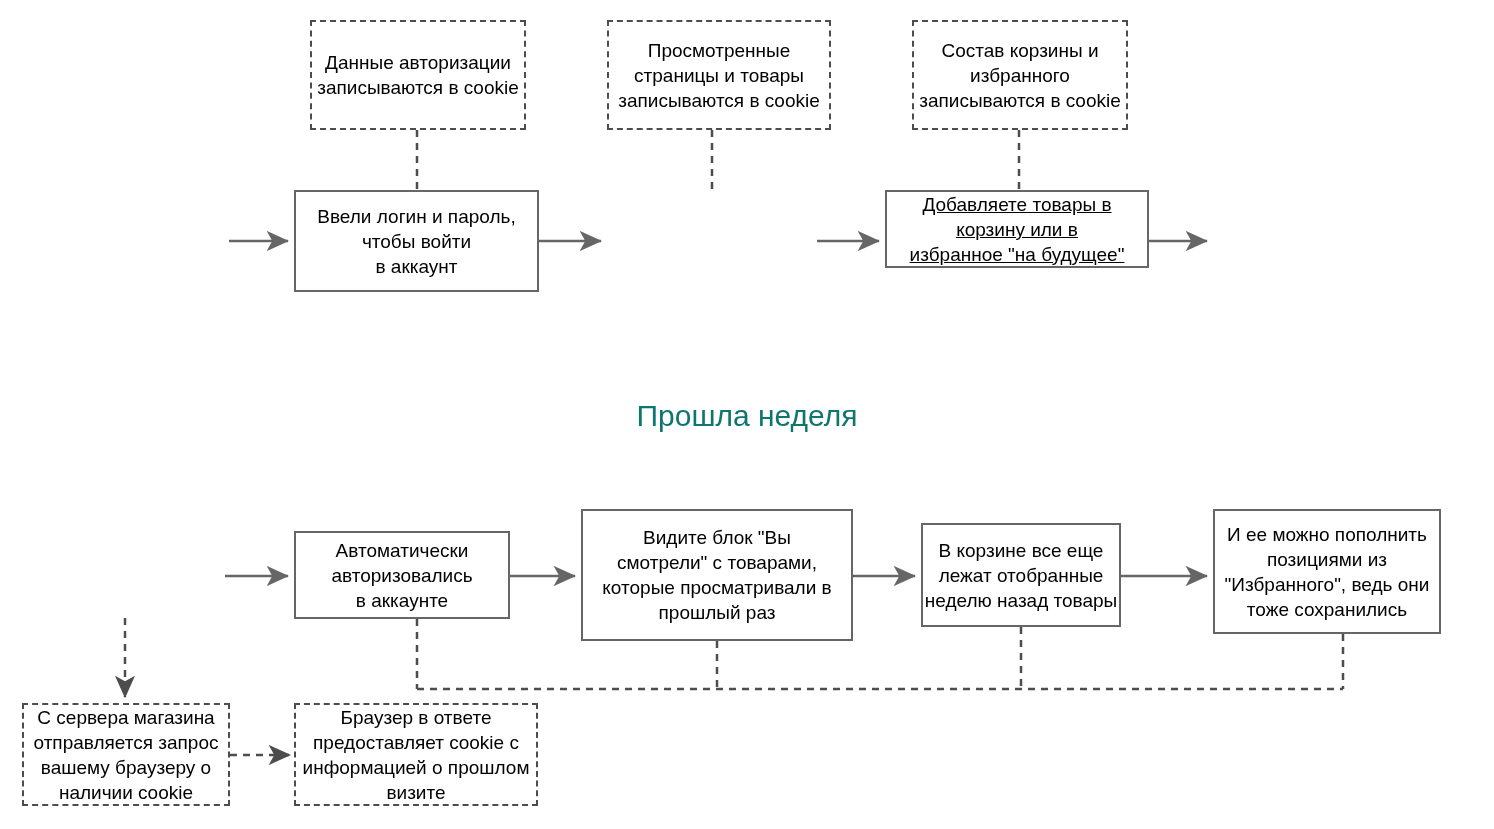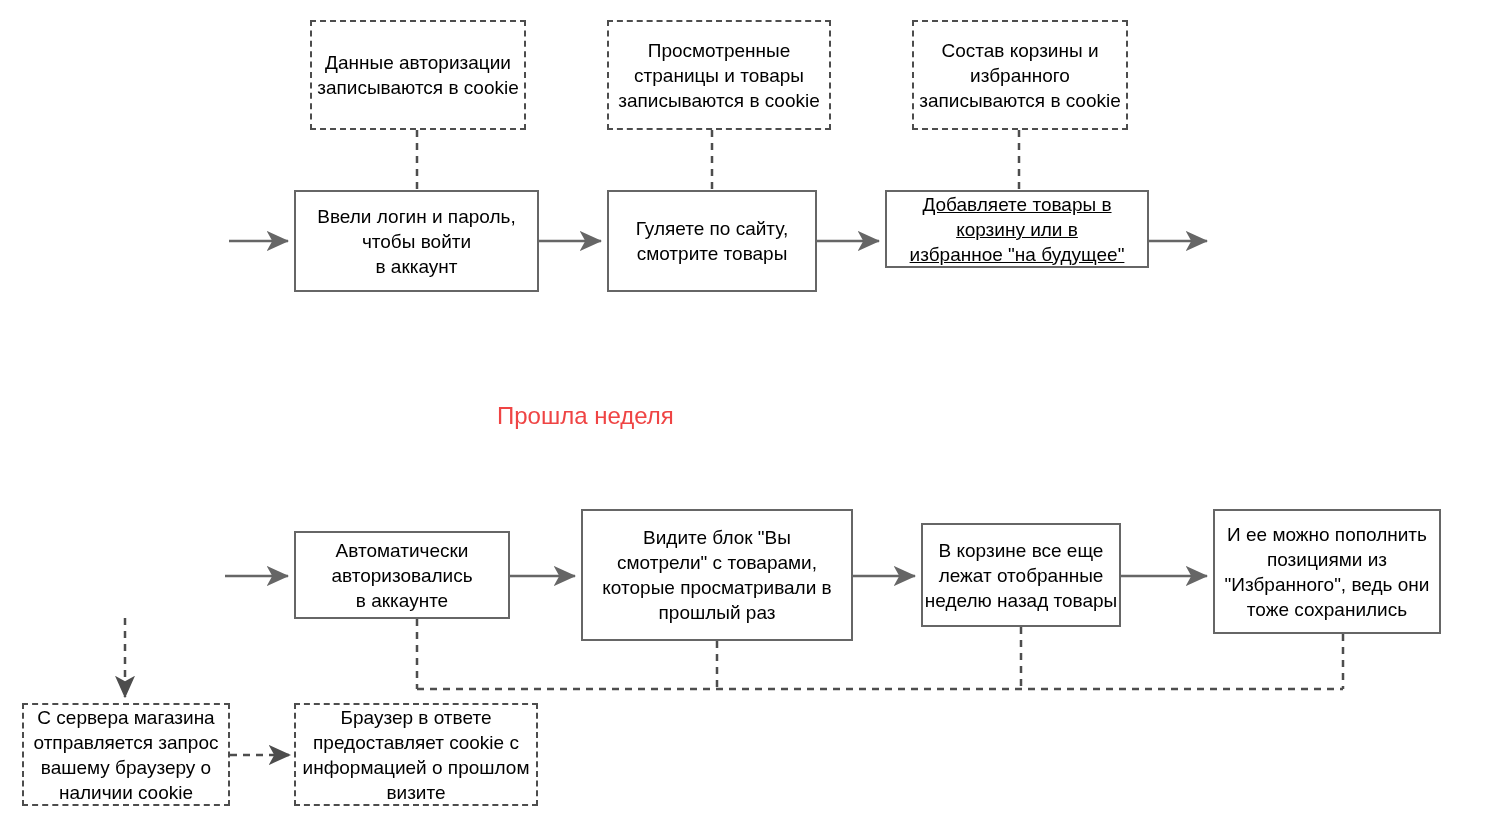--- a/index.html
+++ b/index.html
@@ -39,25 +39,25 @@
     white-space: pre-line;
   }
   .node.solid {
     border: 2px solid #666666;
   }
   .node.dashed {
     border: 2px dashed #4d4d4d;
   }
   .section-title {
     position: absolute;
-    color: #ef4444;
-    font-size: 24px;
+    color: #0f766e;
+    font-size: 30px;
     line-height: 36px;
     white-space: pre-line;
-    text-align: left;
+    text-align: center;
   }
 </style>
 </head>
 <body>
 
 <div id="diagram-root">
 
   <svg class="layer" viewBox="0 0 1494 829">
     <defs>
       <marker id="arrowhead" markerWidth="9" markerHeight="8" refX="8.5" refY="4" orient="auto" markerUnits="strokeWidth">
@@ -111,22 +111,20 @@
 
   <div class="node dashed" style="left:912px; top:20px; width:216px; height:110px;">Состав корзины и
 избранного
 записываются в cookie</div>
 
 
   <div class="node solid" style="left:294px; top:190px; width:245px; height:102px;">Ввели логин и пароль,
 чтобы войти
 в аккаунт</div>
 
-  <div class="node solid" style="left:607px; top:190px; width:210px; height:102px;">Гуляете по сайту,
-смотрите товары</div>
 
   <div class="node solid" style="left:885px; top:190px; width:264px; height:78px;text-decoration:underline;">Добавляете товары в
 корзину или в
 избранное "на будущее"</div>
 
 
   <div class="section-title" style="left:497px; top:398px; width:500px;">Прошла неделя</div>
 
 
   <div class="node solid" style="left:294px; top:531px; width:216px; height:88px;">Автоматически

